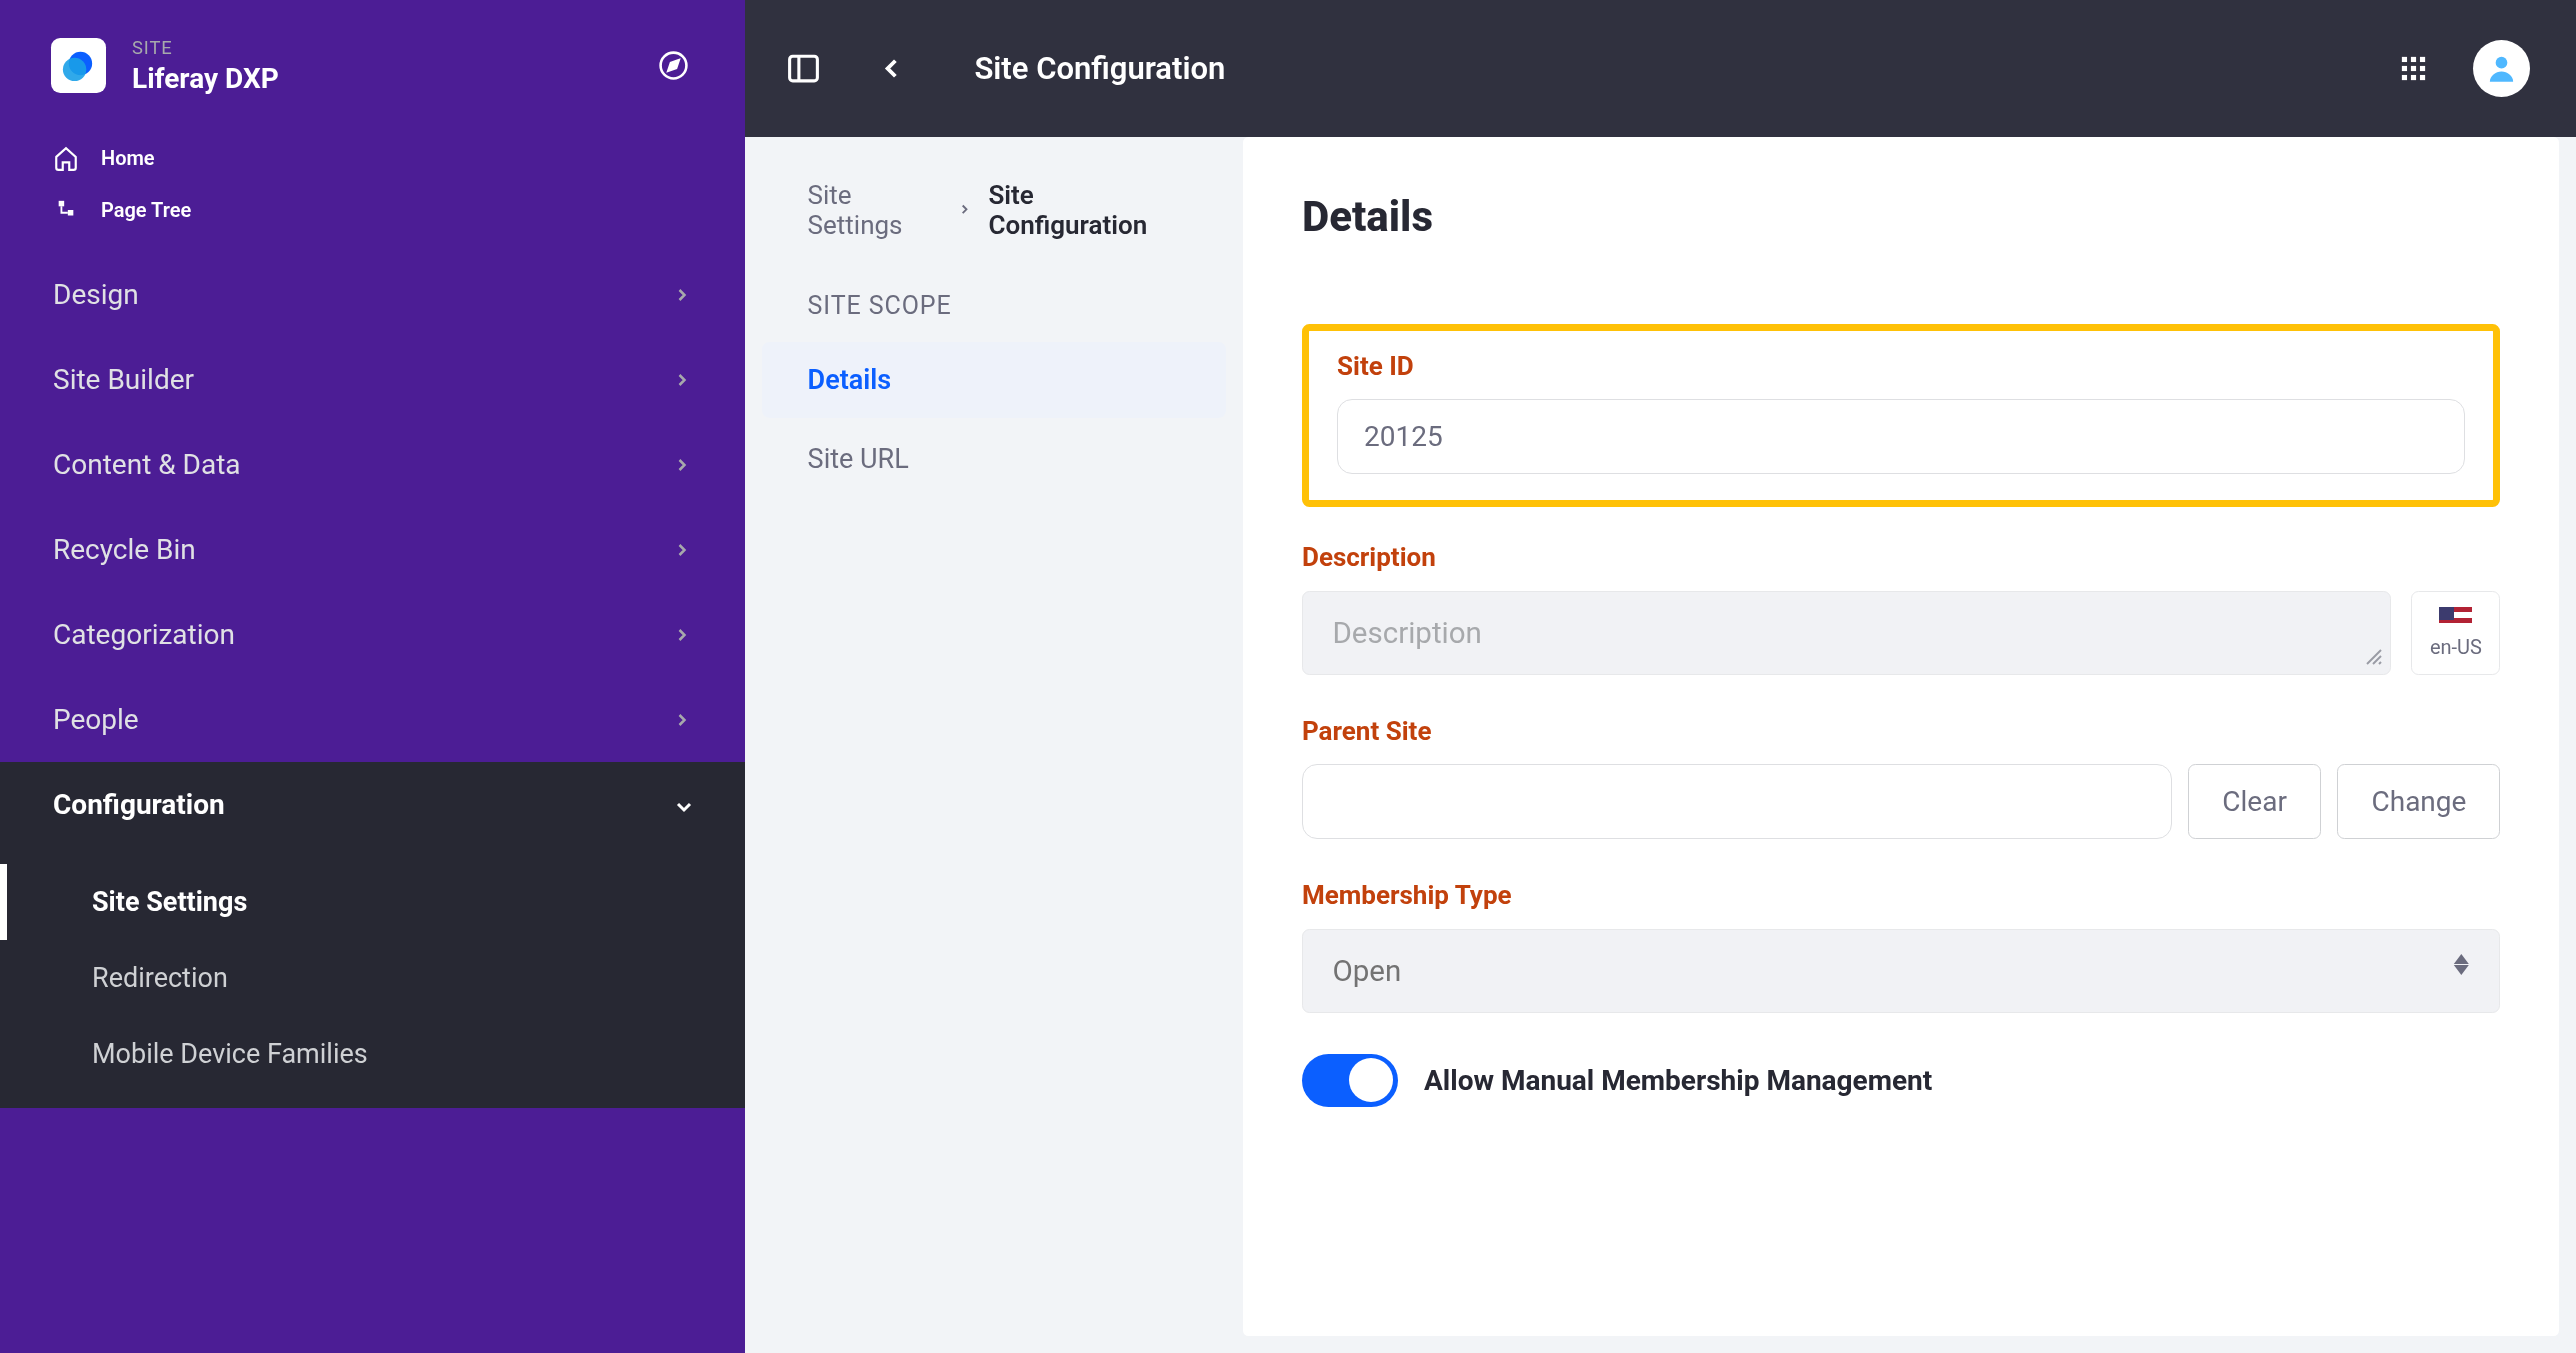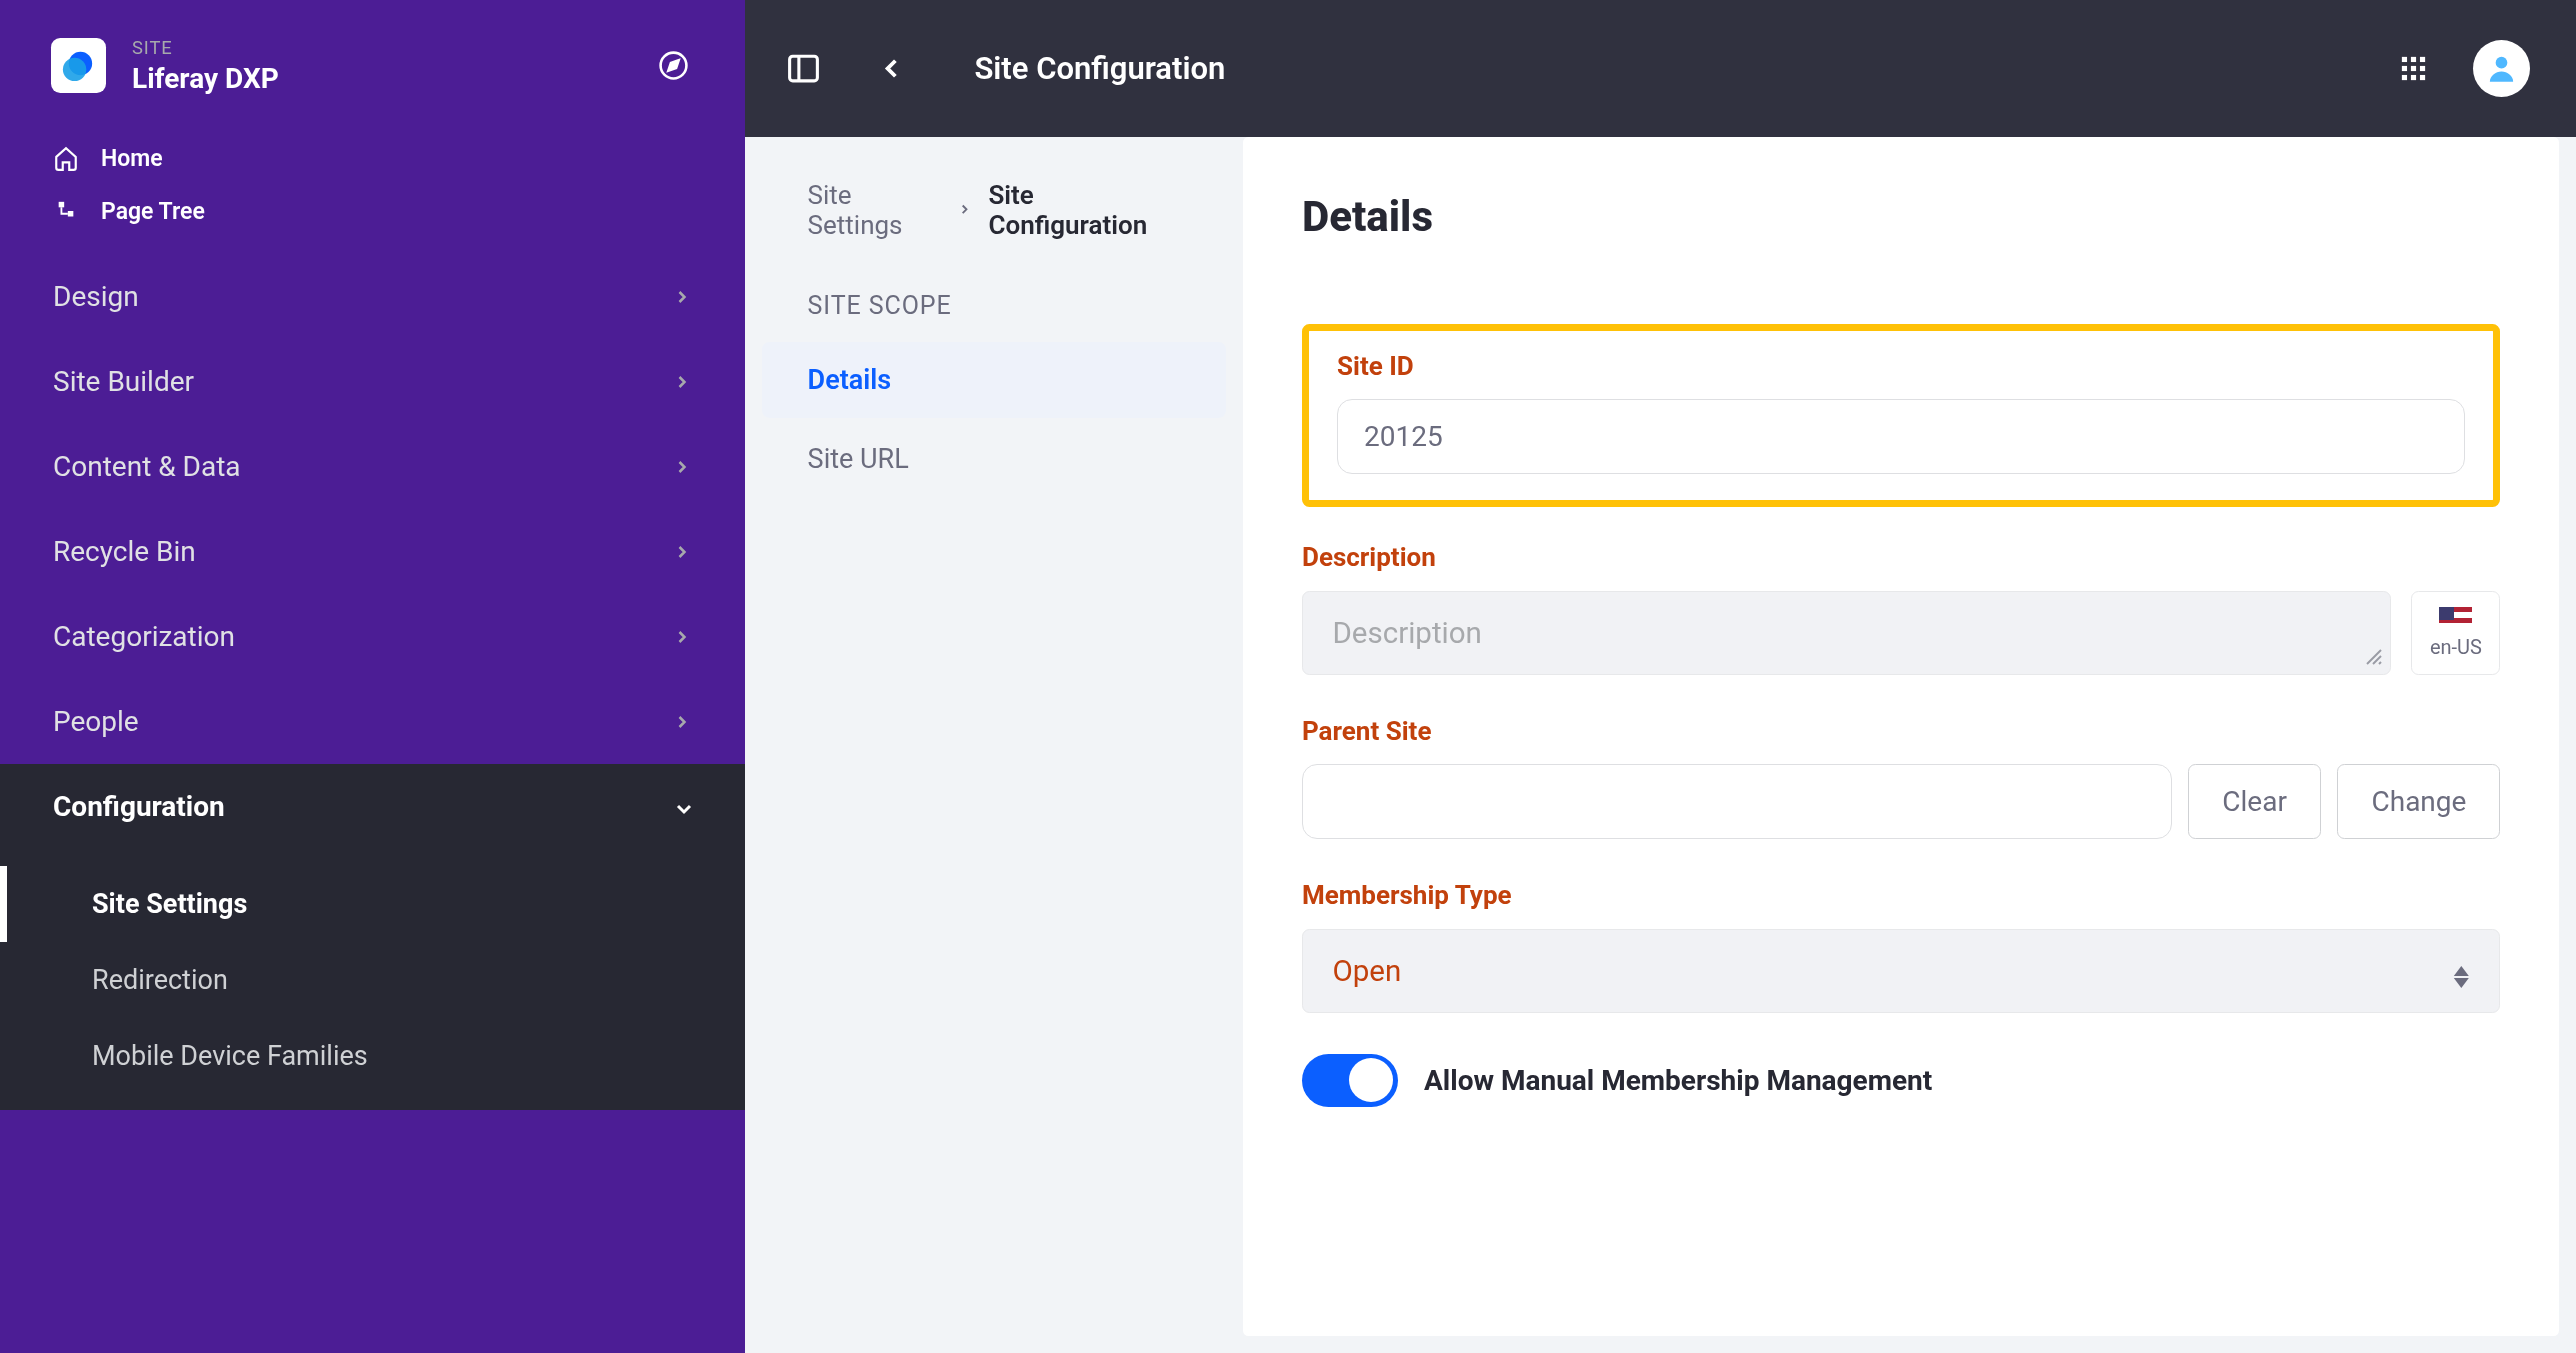--- a/index.html
+++ b/index.html
@@ -7,21 +7,21 @@
 .app { display:flex; height:100%; }
 .sidebar { width:745px; background:#4c1d95; color:#fff; display:flex; flex-direction:column; }
 .site-header { display:flex; align-items:center; padding:37px 53px 37px 51px; gap:26px; }
 .site-logo { width:55px; height:55px; background:#fff; border-radius:9.2px; display:flex; align-items:center; justify-content:center; }
 .site-logo svg { width:39px; height:39px; }
 .site-labels { flex:1; }
 .site-kicker { font-size:18.4px; letter-spacing:0.9px; color:#a7a9ac; }
 .site-name { font-size:28px; font-weight:700; margin-top:3.7px; }
 .compass { width:37px; height:37px; display:flex; align-items:center; justify-content:center; }
 .nav-top { padding:0 0 16.6px 0; }
-.nav-link { display:flex; align-items:center; gap:22px; padding:13px 53px; font-size:23px; font-weight:600; cursor:pointer; }
+.nav-link { display:flex; align-items:center; gap:22px; padding:13px 53px; font-size:20px; font-weight:600; cursor:pointer; }
 .nav-link .icon { width:26px; height:26px; display:flex; align-items:center; justify-content:center; }
 .nav-section { display:flex; align-items:center; justify-content:space-between; padding:26px 53px; font-size:28px; cursor:pointer; color:#e0e1e4; }
 .nav-section.active { background:#272833; color:#fff; font-weight:700; }
 .nav-section .chev { width:20px; height:20px; }
 .submenu { background:#272833; padding:16.6px 0; }
 .submenu .submenu-item { padding:22px 53px 22px 92px; font-size:27px; color:#cfd1d4; cursor:pointer; }
 .submenu .submenu-item.active { color:#fff; font-weight:700; position:relative; }
 .submenu .submenu-item.active::before { content:""; position:absolute; left:0; top:0; bottom:0; width:7.4px; background:#fff; }
 .main { flex:1; display:flex; flex-direction:column; }
 .topbar { height:137px; background:#30313f; display:flex; align-items:center; padding:0 46px 0 35px; color:#fff; }
@@ -48,21 +48,21 @@
 .field-group { margin-bottom:41px; }
 .desc-row { display:flex; gap:20px; align-items:stretch; }
 .desc-input { flex:1; background:#f1f2f5; border:1.8px solid #e7e8ea; border-radius:7.4px; padding:24px 29.5px; font-size:29.5px; color:#a7a9ac; position:relative; }
 .resize-grip { position:absolute; right:7.4px; bottom:7.4px; width:20px; height:20px; }
 .locale-badge { width:89px; border:1.8px solid #e7e8ea; border-radius:7.4px; display:flex; flex-direction:column; align-items:center; justify-content:center; gap:5.5px; font-size:20px; color:#6b6c7e; }
 .flag { width:33px; height:22px; background:linear-gradient(#b22234,#b22234 25%,#fff 25%,#fff 50%,#b22234 50%,#b22234 75%,#fff 75%); position:relative; }
 .flag::before{content:"";position:absolute;left:0;top:0;width:14.8px;height:13px;background:#3c3b6e;}
 .parent-row { display:flex; gap:16.6px; }
 .parent-row .input { flex:1; }
 .btn { border:1.8px solid #cfd1d4; background:#fff; border-radius:7.4px; padding:18.4px 33px; font-size:28px; color:#6b6c7e; cursor:pointer; }
-.select { width:100%; background:#f1f2f5; border:1.8px solid #e7e8ea; border-radius:7.4px; padding:24px 29.5px; font-size:29.5px; color:#c2410c; display:flex; align-items:flex-end; justify-content:space-between; cursor:pointer; }
+.select { width:100%; background:#f1f2f5; border:1.8px solid #e7e8ea; border-radius:7.4px; padding:24px 29.5px; font-size:29.5px; color:#737373; display:flex; align-items:flex-start; justify-content:space-between; cursor:pointer; }
 .select .caret { display:flex; flex-direction:column; gap:1.8px; }
 .toggle-row { display:flex; align-items:center; gap:26px; margin-top:37px; }
 .toggle { width:96px; height:53px; border-radius:37px; background:#0b5fff; position:relative; cursor:pointer; }
 .toggle .knob { position:absolute; right:5.5px; top:4.6px; width:44px; height:44px; border-radius:50%; background:#fff; }
 .toggle-label { font-size:28px; font-weight:700; color:#272833; }
 svg { display:block; }
 </style>
 </head>
 <body>
 

